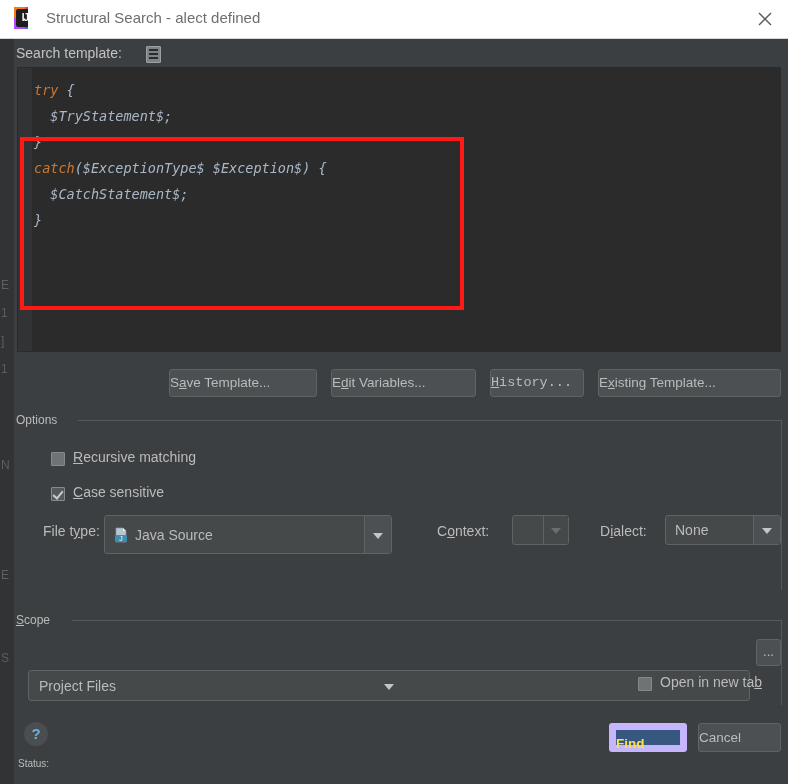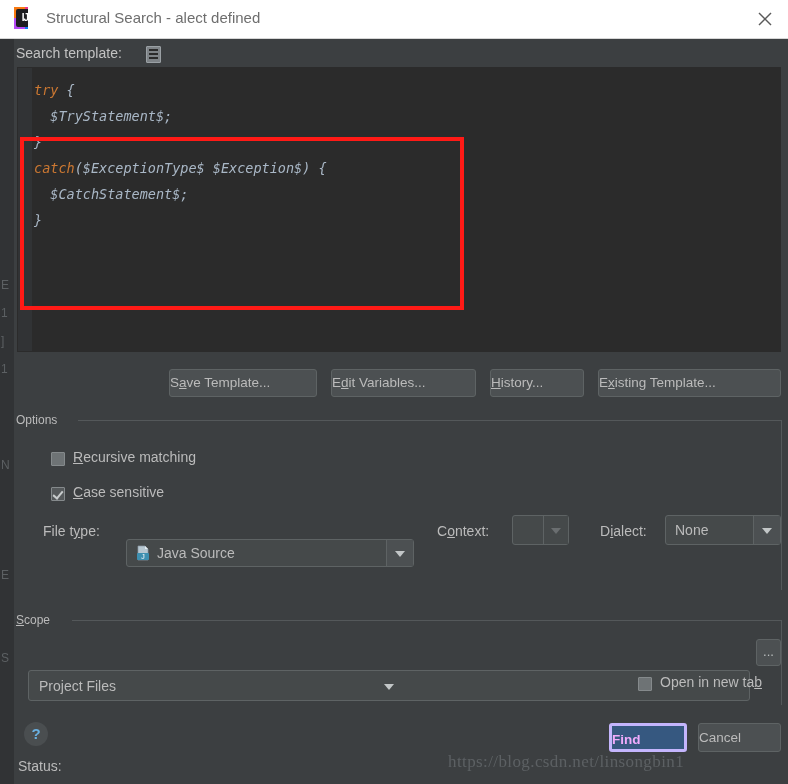--- a/index.html
+++ b/index.html
@@ -258,27 +258,27 @@
     width: 24px; height: 24px;
     border-radius: 50%;
     background: #4a4e50;
     color: #6ab0e0;
     font-size: 15px; font-weight: bold;
     line-height: 24px; text-align: center;
     cursor: pointer;
   }
   .status-lbl {
     position: absolute; left: 18px; top: 758px;
-    font-size: 14px; color: #bbbbbb;
+    font-size: 10px; color: #bbbbbb;
   }
 
   .btn-primary {
     background: #365880;
-    border: 3px solid #c4b5fd;
-    color: #f0abfc;
+    border: 7px solid #c4b5fd;
+    color: #fde047;
     font-weight: bold;
   }
   .watermark {
     position: absolute; left: 448px; top: 752px;
     font-family: "Liberation Serif", serif;
     font-size: 17px;
     color: #5c6063;
     letter-spacing: 0.4px;
     white-space: nowrap;
   }
@@ -327,21 +327,21 @@
     <div class="code"><div><span class="kw">try</span><span class="pn"> {</span></div><div><span class="var">  $TryStatement$</span><span class="pn">;</span></div><div><span class="pn">}</span></div><div><span class="kw">catch</span><span class="pn">($ExceptionType$ $Exception$) {</span></div><div><span class="var">  $CatchStatement$</span><span class="pn">;</span></div><div><span class="pn">}</span></div></div>
     <div class="redbox"></div>
   </div>
 
   <div class="btn" style="left:169px; top:369px; width:148px; height:28px; line-height:26px;">
     <span>S</span><span class="u">a</span><span>ve Template...</span>
   </div>
   <div class="btn" style="left:331px; top:369px; width:145px; height:28px; line-height:26px;">
     <span>E</span><span class="u">d</span><span>it Variables...</span>
   </div>
-  <div class="btn" style="left:490px; top:369px; width:94px; height:28px; line-height:26px;">
+  <div class="btn" style="left:490px; top:369px; width:94px; height:28px; line-height:26px;font-family:Liberation Mono, monospace;">
     <span></span><span class="u">H</span><span>istory...</span>
   </div>
   <div class="btn" style="left:598px; top:369px; width:183px; height:28px; line-height:26px;">
     <span>E</span><span class="u">x</span><span>isting Template...</span>
   </div>
 
   <div class="group-title" style="left:16px; top:413px;">Options</div>
   <div class="group-line" style="left:78px; top:420px; width:703px;"></div>
   <div class="group-line" style="left:781px; top:420px; width:1px; height:170px;"></div>
 
@@ -349,21 +349,21 @@
     <div class="chk"></div>
     <div class="chk-lbl"><span class="u">R</span><span>ecursive matching</span></div>
   </div>
 
   <div class="chk-row" style="left:51px; top:487px;">
     <div class="chk checked"></div>
     <div class="chk-lbl"><span class="u">C</span><span>ase sensitive</span></div>
   </div>
 
   <div class="fld-lbl" style="left:43px; top:523px;"><span>File t</span><span class="u">y</span><span>pe:</span></div>
-  <div class="combo" style="left:126px; top:515px; width:288px; height:28px;margin-top:24px;">
+  <div class="combo" style="left:104px; top:515px; width:288px; height:39px;">
     <svg class="javaicon" viewBox="0 0 16 16">
       <path d="M3 1 h7 l3 3 v11 h-10 z" fill="#b6c7d1" stroke="#8a9aa4" stroke-width="0.7"></path>
       <path d="M10 1 v3 h3 z" fill="#e4ecf1"></path>
       <rect x="2" y="8" width="12" height="7" rx="1" fill="#3d8fb0"></rect>
       <text x="8" y="14" font-size="7" font-family="Liberation Sans, sans-serif" fill="#ffffff" text-anchor="middle">J</text>
     </svg>
     <div class="val" style="left:30px;">Java Source</div>
     <div class="arrowbtn"></div>
   </div>
 
@@ -393,14 +393,13 @@
     <div class="chk"></div>
     <div class="chk-lbl"><span>Open in new ta</span><span class="u">b</span></div>
   </div>
 
   <div class="help-icon">?</div>
   <div class="status-lbl">Status:</div>
 
   <div class="btn btn-primary" style="left:609px; top:723px; width:78px; height:29px; line-height:27px;">Find</div>
   <div class="btn" style="left:698px; top:723px; width:83px; height:29px; line-height:27px;">Cancel</div>
 
-  <div class="watermark">https://blog.csdn.net/linsongbin1</div>
 </div>
 
 </body></html>

